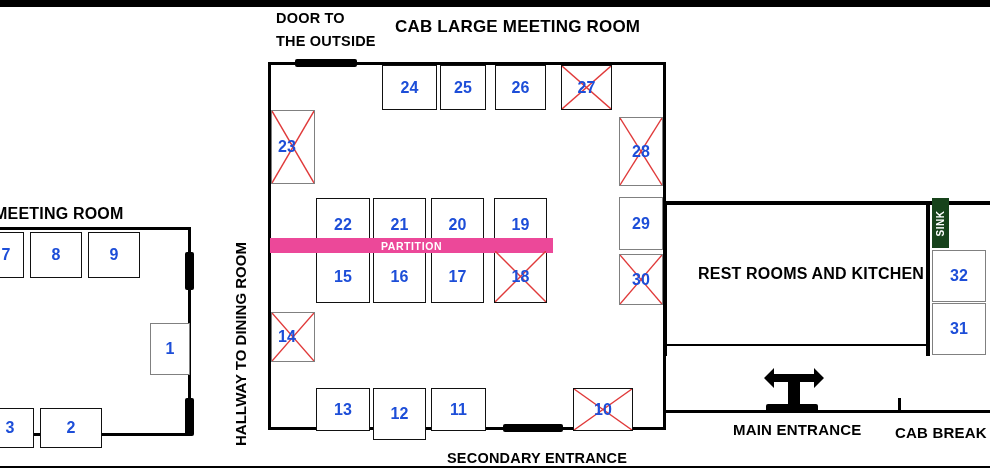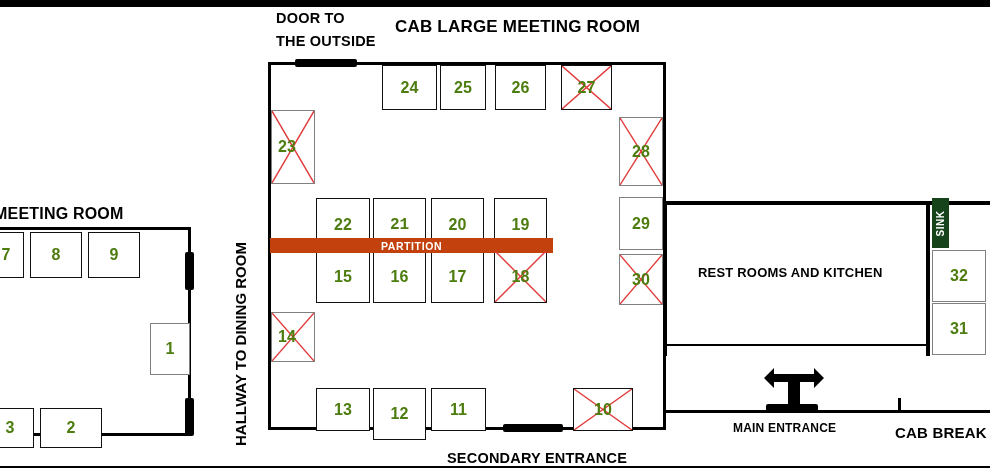--- a/index.html
+++ b/index.html
@@ -10,29 +10,29 @@
   .wall{position:absolute;background:#000;}
   .thin{position:absolute;background:#000;}
   .label{position:absolute;color:#000;font-weight:bold;white-space:pre;letter-spacing:.2px;}
   .vlabel{position:absolute;color:#000;font-weight:bold;white-space:nowrap;
           transform-origin:0 0;transform:rotate(-90deg);}
 
   
   .tbl{position:absolute;border:1.6px solid #808080;background:#fff;box-sizing:border-box;}
   .tbl.dark{border-color:#111;}
   .tbl .num{position:absolute;inset:0;display:flex;align-items:center;justify-content:center;
-            font-size:16px;font-weight:bold;color:#4d7c0f;z-index:3;}
+            font-size:16px;font-weight:bold;color:#1d4ed8;z-index:3;}
   .tbl .num.left{justify-content:flex-start;padding-left:6px;}
   .tbl svg{position:absolute;inset:0;width:100%;height:100%;z-index:2;}
 
   
   .door{position:absolute;background:#000;border-radius:2px;}
 
   
-  #partition{position:absolute;background:#c2410c;display:flex;align-items:center;justify-content:center;}
+  #partition{position:absolute;background:#ec4899;display:flex;align-items:center;justify-content:center;}
   #partition span{color:#fff;font-size:10.5px;font-weight:bold;letter-spacing:.6px;}
 
   
   #sink{position:absolute;background:#17431b;display:flex;align-items:center;justify-content:center;}
   #sink span{color:#fff;font-size:10px;font-weight:bold;letter-spacing:.5px;
              transform:rotate(-90deg);white-space:nowrap;}
 
   
   #topbar{position:absolute;left:0;top:0;width:990px;height:7px;background:#000;}
   #botrule{position:absolute;left:0;top:466px;width:990px;height:2px;background:#000;}
@@ -47,23 +47,23 @@
 
   <div class="label" style="left:276px;top:10px;font-size:14.5px;">DOOR TO</div>
   <div class="label" style="left:276px;top:33px;font-size:14.5px;">THE OUTSIDE</div>
 
   <div class="label" style="left:395px;top:17px;font-size:17px;">CAB LARGE MEETING ROOM</div>
 
   <div class="label" style="left:-6px;top:205px;font-size:16px;">MEETING ROOM</div>
 
   <div class="vlabel" style="left:232px;top:446px;font-size:15px;">HALLWAY TO DINING ROOM</div>
 
-  <div class="label" style="left:698px;top:265px;font-size:13px;">REST ROOMS AND KITCHEN</div>
-
-  <div class="label" style="left:733px;top:421px;font-size:12px;">MAIN ENTRANCE</div>
+  <div class="label" style="left:698px;top:265px;font-size:16px;">REST ROOMS AND KITCHEN</div>
+
+  <div class="label" style="left:733px;top:421px;font-size:15px;">MAIN ENTRANCE</div>
 
   <div class="label" style="left:447px;top:450px;font-size:14.5px;">SECONDARY ENTRANCE</div>
 
   <div class="label" style="left:895px;top:424px;font-size:15px;">CAB BREAK</div>
 
   <div class="wall" style="left:0px;top:227px;width:190px;height:3px;"></div>
 
   <div class="wall" style="left:188px;top:227px;width:3px;height:208px;"></div>
 
   <div class="wall" style="left:0px;top:433px;width:191px;height:3px;"></div>
@@ -133,21 +133,21 @@
     <svg viewBox="0 0 100 100" preserveAspectRatio="none">
       <line x1="0" y1="0" x2="100" y2="100" stroke="#e03a3a" stroke-width="1.4" vector-effect="non-scaling-stroke"></line>
       <line x1="100" y1="0" x2="0" y2="100" stroke="#e03a3a" stroke-width="1.4" vector-effect="non-scaling-stroke"></line>
     </svg>
     <div class="num left">14</div>
   </div>
 
   <div class="tbl dark" style="left:316px;top:198px;width:54px;height:53px;">
     <div class="num">22</div>
   </div>
-  <div class="tbl dark" style="left:373px;top:198px;width:53px;height:53px;font-family:Liberation Mono, monospace;">
+  <div class="tbl dark" style="left:373px;top:198px;width:53px;height:53px;">
     <div class="num">21</div>
   </div>
   <div class="tbl dark" style="left:431px;top:198px;width:53px;height:53px;">
     <div class="num">20</div>
   </div>
   <div class="tbl dark" style="left:494px;top:198px;width:53px;height:53px;">
     <div class="num">19</div>
   </div>
 
   <div class="tbl dark" style="left:316px;top:250px;width:54px;height:53px;">

